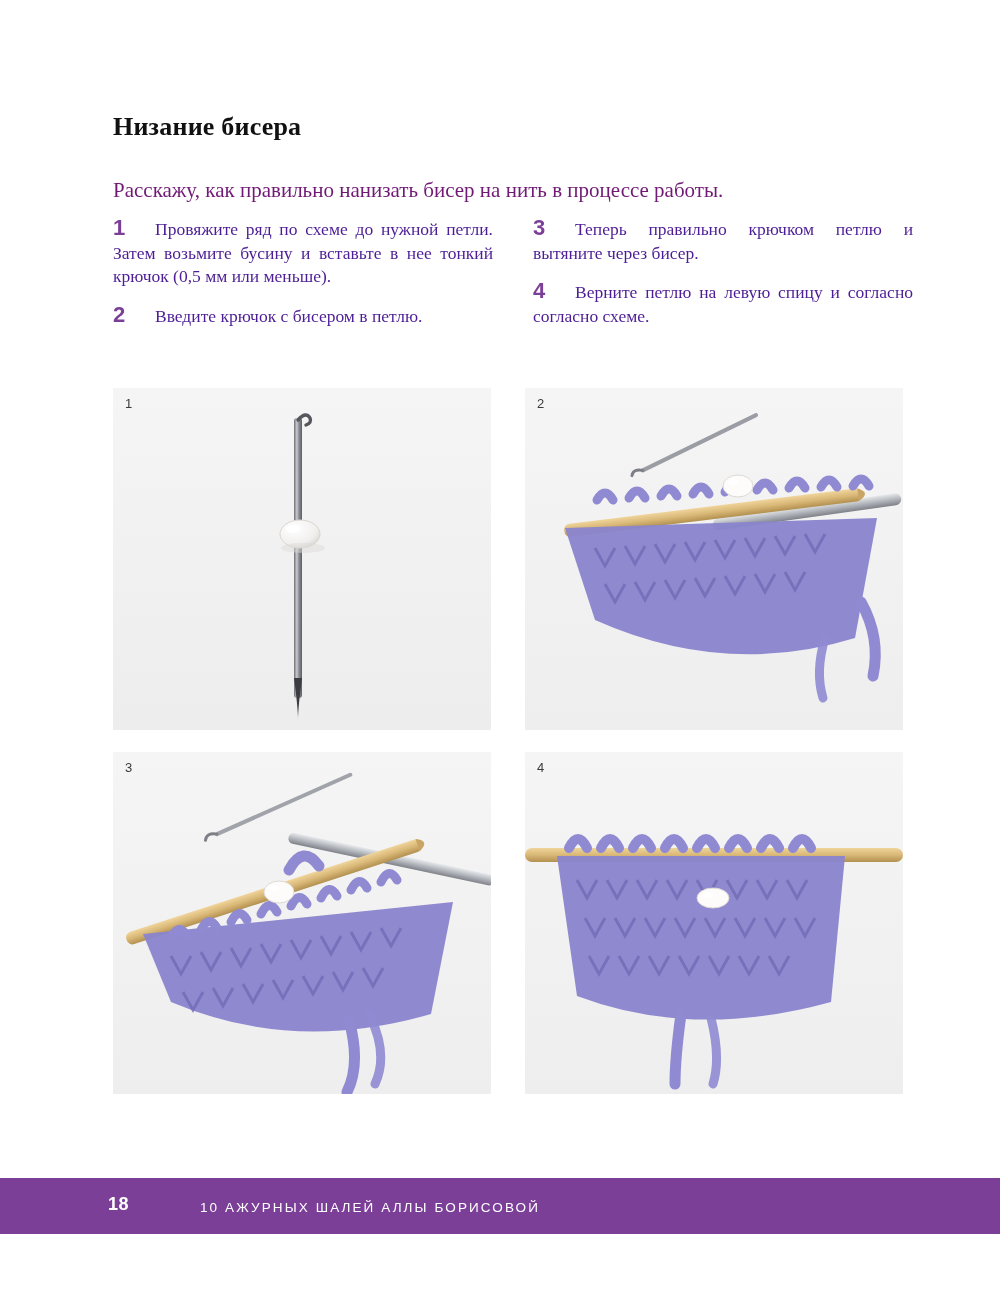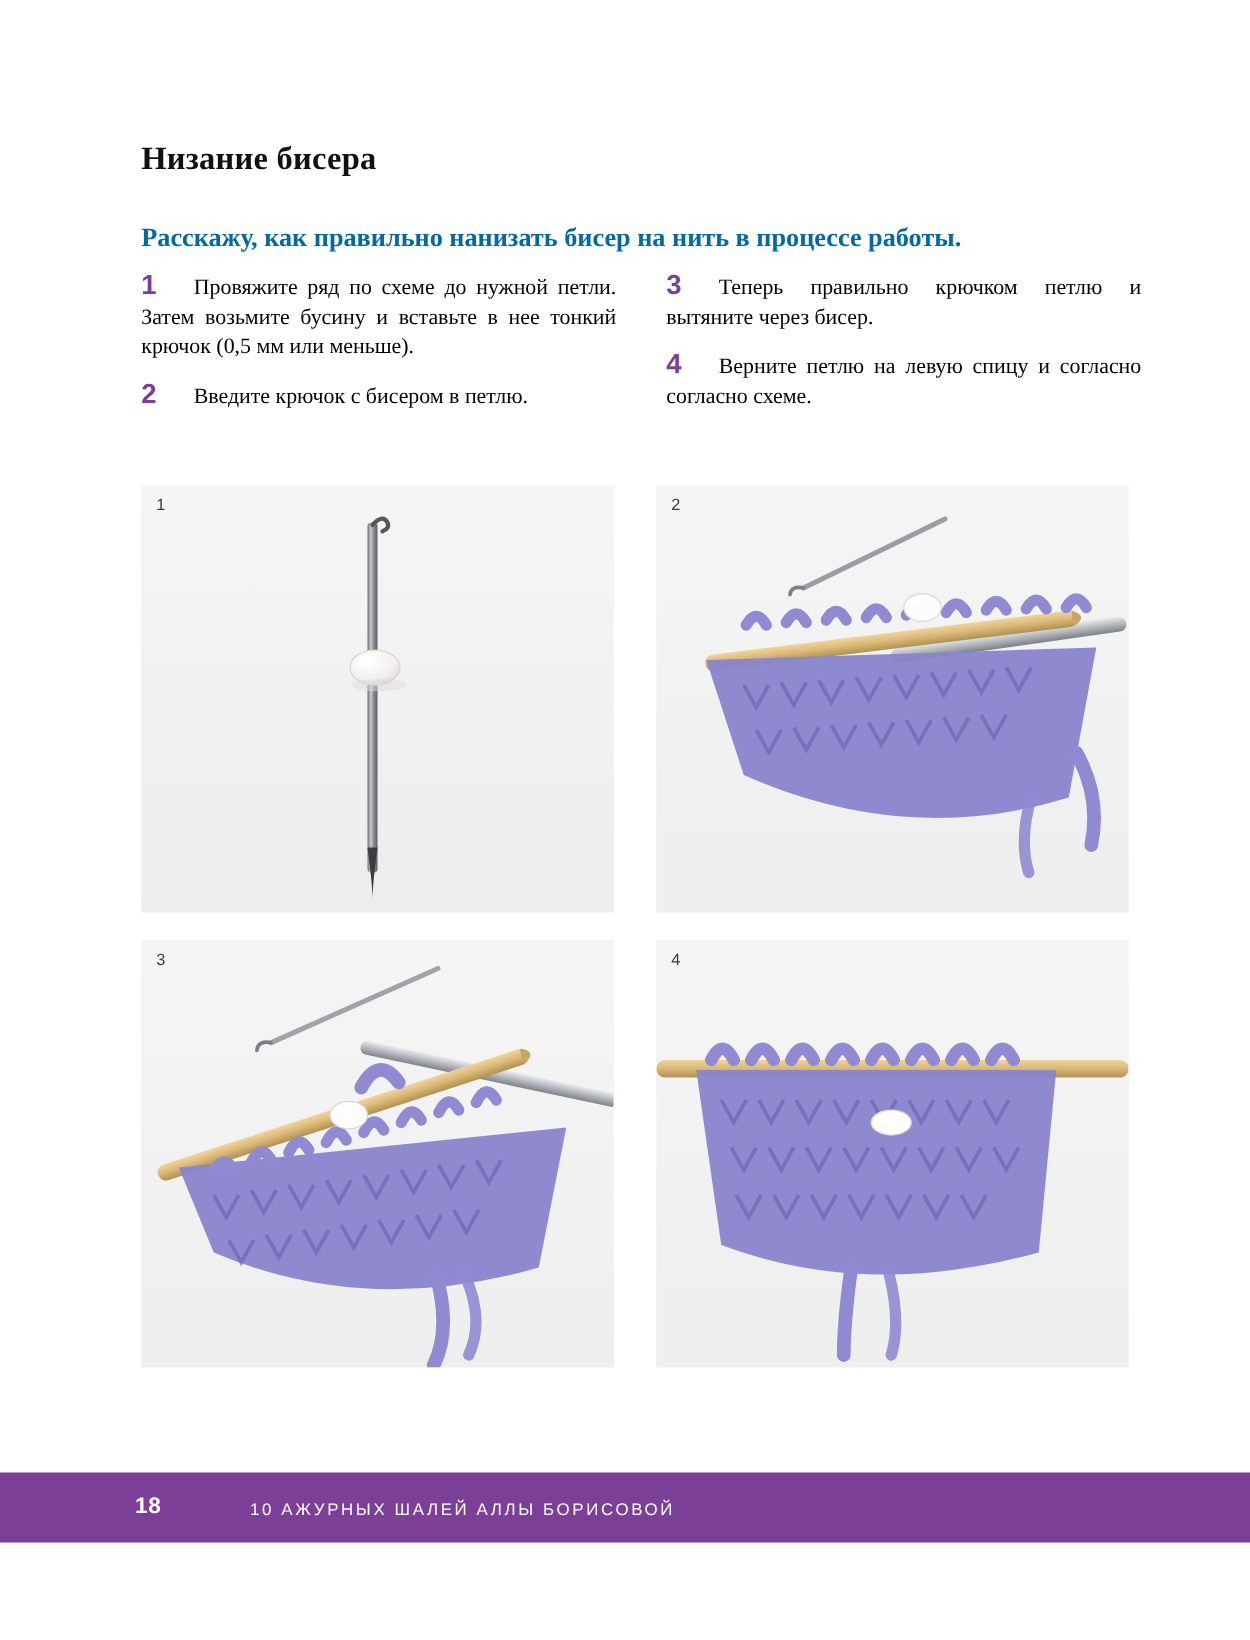--- a/index.html
+++ b/index.html
@@ -33,24 +33,24 @@
     color: #111111;
     margin-top: 12px;
   }
 
   .lead {
     position: absolute;
     left: 113px;
     top: 155px;
     width: 790px;
     font-family: "Liberation Serif", serif;
-    font-weight: bold;
+    font-weight: normal;
     font-size: 21px;
     line-height: 28px;
-    color: #0369a1;
+    color: #701a75;
   }
 
   
   .steps {
     position: absolute;
     left: 113px;
     top: 218px;
     width: 800px;
     display: flex;
     gap: 40px;
@@ -70,21 +70,21 @@
     font-family: "Liberation Sans", sans-serif;
     font-weight: bold;
     font-size: 22px;
     color: #7b3f98;
     line-height: 26px;
   }
   .step-text {
     font-family: "Liberation Serif", serif;
     font-size: 17.5px;
     line-height: 23.5px;
-    color: #000000;
+    color: #4c1d95;
     text-indent: 42px;
     text-align: justify;
   }
 
   
   .photos {
     position: absolute;
     left: 113px;
     top: 388px;
     width: 790px;

